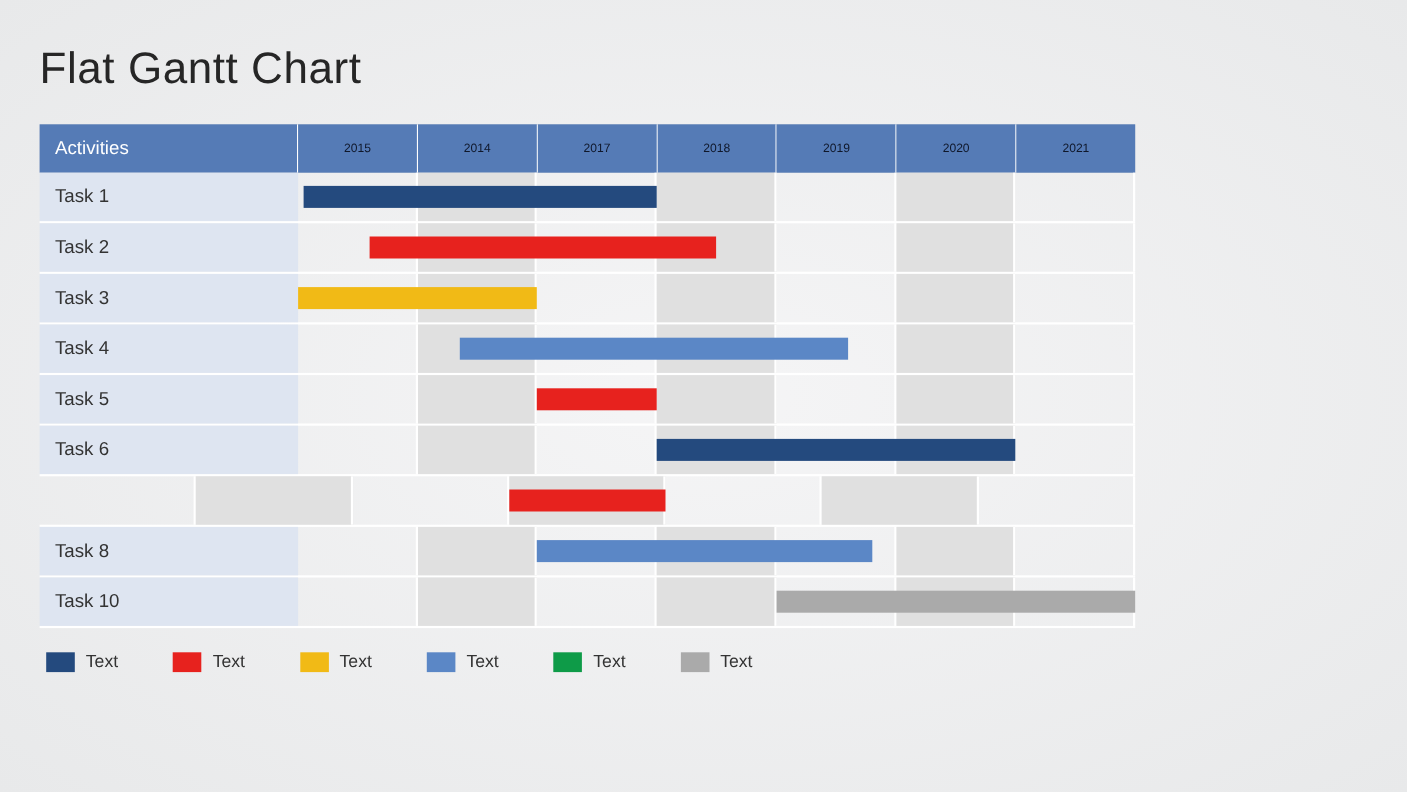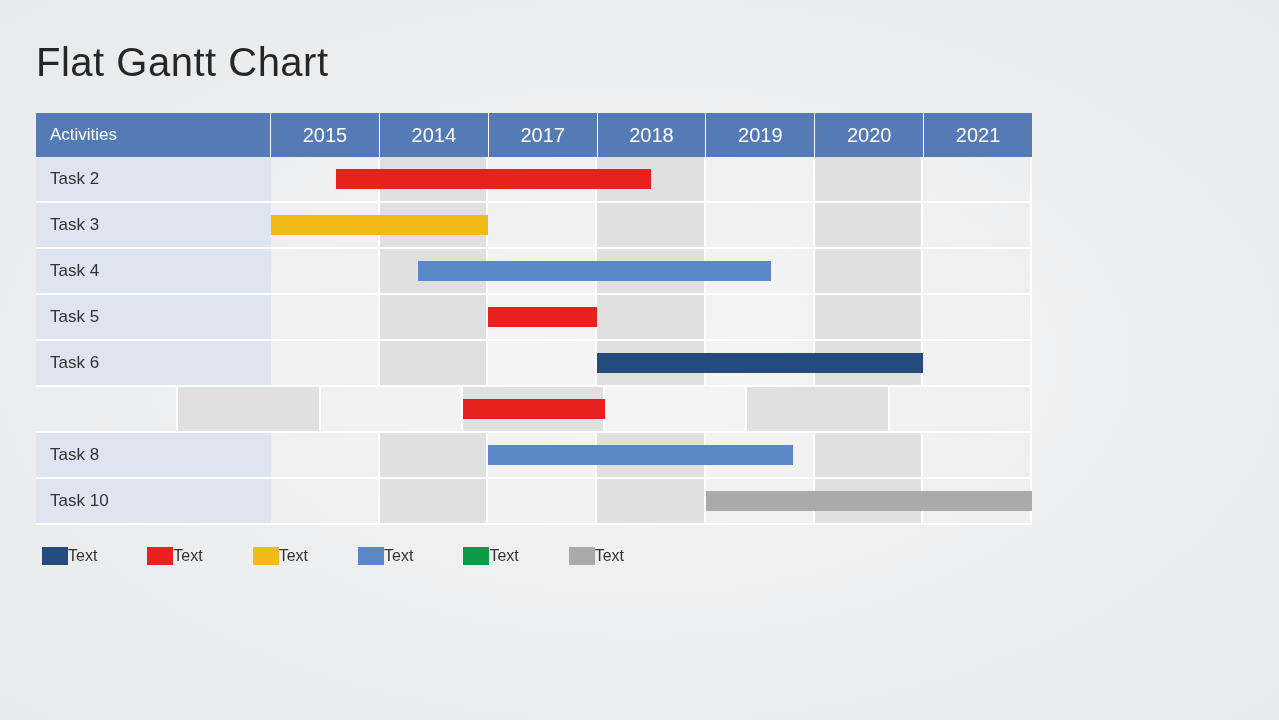--- a/index.html
+++ b/index.html
@@ -45,22 +45,22 @@
     font-size: 17px;
     display: flex;
     align-items: center;
     padding-left: 14px;
     border-right: 1px solid #fff;
     box-sizing: border-box;
   }
   .gantt-header .year-col {
     flex: 1 1 0;
     background: #557BB6;
-    color: #ffffff;
-    font-size: 20px;
+    color: #0f172a;
+    font-size: 11px;
     display: flex;
     align-items: center;
     justify-content: center;
     border-right: 1px solid #fff;
     box-sizing: border-box;
   }
   .gantt-header .year-col:last-child { border-right: none; }
 
   
   .gantt-body { }
@@ -103,20 +103,21 @@
   .legend {
     margin-top: 22px;
     display: flex;
     align-items: center;
     gap: 50px;
     padding-left: 6px;
   }
   .legend-item {
     display: flex;
     align-items: center;
+    gap: 10px;
   }
   .legend-swatch {
     width: 26px;
     height: 18px;
   }
   .legend-label {
     font-size: 16px;
     color: #333;
   }
 </style>
@@ -135,20 +136,33 @@
       <div class="year-col">2014</div>
       <div class="year-col">2017</div>
       <div class="year-col">2018</div>
       <div class="year-col">2019</div>
       <div class="year-col">2020</div>
       <div class="year-col">2021</div>
     </div>
 
     <div class="gantt-body" id="gantt-body">
 
+    <div class="gantt-row">
+          <div class="label-col">Task 1</div>
+          <div class="timeline">
+            <div class="cell norm"></div>
+            <div class="cell alt"></div>
+            <div class="cell norm"></div>
+            <div class="cell alt"></div>
+            <div class="cell norm"></div>
+            <div class="cell alt"></div>
+            <div class="cell norm"></div>
+            <div class="bar" style="left: 0.714286%; width: 42.1429%; background: rgb(36, 74, 126);"></div>
+          </div>
+        </div>
         <div class="gantt-row">
           <div class="label-col">Task 2</div>
           <div class="timeline">
             <div class="cell norm"></div>
             <div class="cell alt"></div>
             <div class="cell norm"></div>
             <div class="cell alt"></div>
             <div class="cell norm"></div>
             <div class="cell alt"></div>
             <div class="cell norm"></div>

